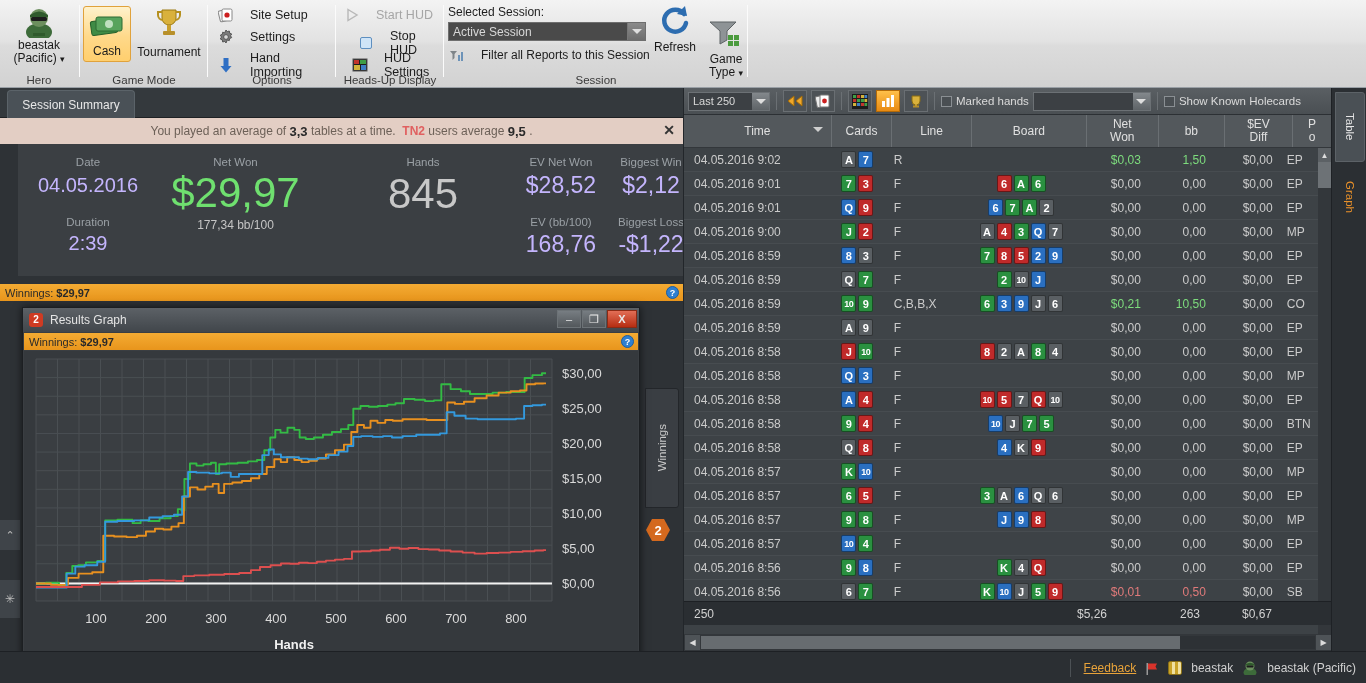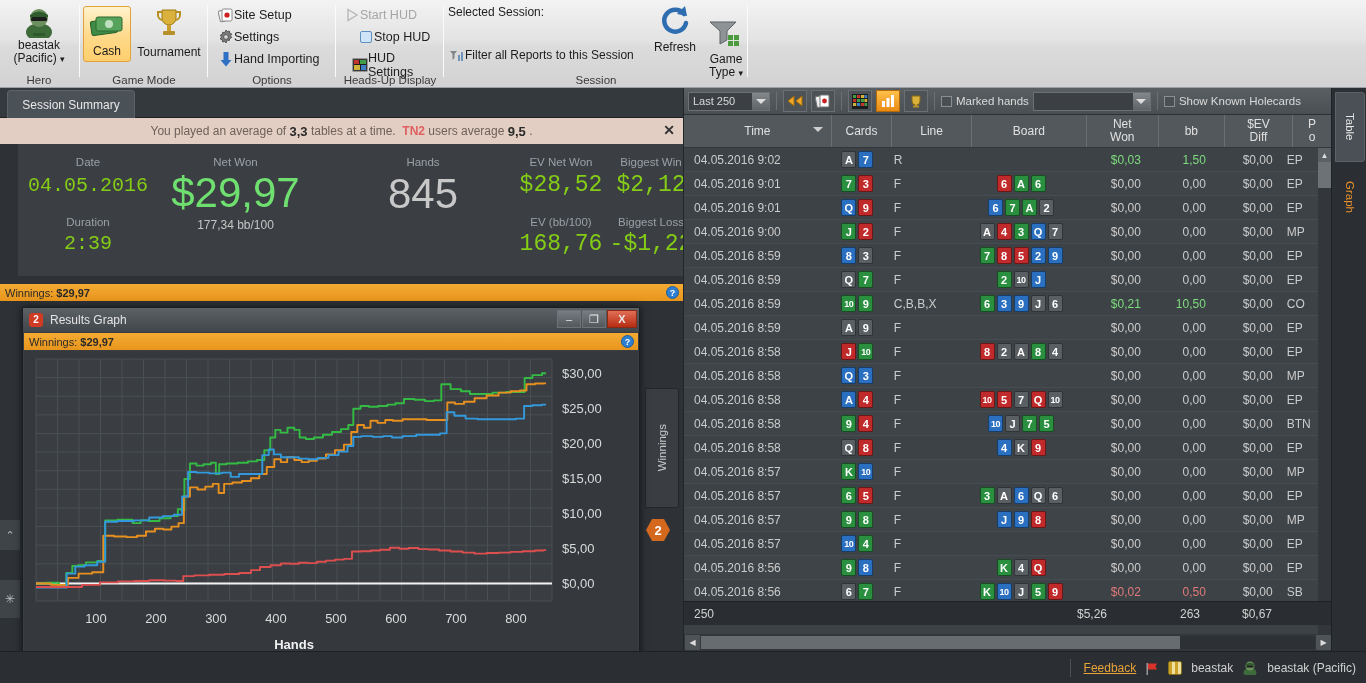--- a/index.html
+++ b/index.html
@@ -17,21 +17,21 @@
   .rsep{ position:absolute; top:5px; width:1px; height:72px; background:#c2c2c2;
     border-right:1px solid #fbfbfb; }
 
   .bigbtn{ position:absolute; text-align:center; cursor:default; }
   .bigbtn .cap{ font-size:12px; color:#1a1a1a; line-height:13px; }
   .hero-av{ width:34px;height:32px;margin:2px auto 0; position:relative; }
 
   .btn-sel{ border:1px solid #e0a23c; border-radius:3px;
     background:linear-gradient(#fff2cc,#ffd98a 55%,#ffcf6e); }
 
-  .smallitem{ position:absolute; display:flex; align-items:center; gap:0;
+  .smallitem{ position:absolute; display:flex; align-items:center; gap:16px;
     font-size:12.5px; color:#1d1d1d; cursor:default; }
   .smallitem.dis{ color:#a6a6a6; }
   .ico{ width:16px; height:16px; position:relative; flex:0 0 16px; }
 
   .sesslabel{ position:absolute; font-size:12px; color:#1d1d1d; }
   .combo{ position:absolute; background:#4a4a4a; border:1px solid #6e6e6e;
     color:#d8d8d8; font-size:12px; display:flex; align-items:center;
     padding-left:4px; }
   .combo .arw{ margin-left:auto; width:18px; height:100%;
     background:linear-gradient(#8b8b8b,#6d6d6d); display:flex;
@@ -54,21 +54,21 @@
     justify-content:center; font-size:12px; color:#6d6158; }
   .notice b{ color:#2a2a2a; font-size:13px; }
   .notice .tn2{ color:#e06060; font-weight:bold; }
   .notice .xc{ position:absolute; right:8px; top:4px; color:#333;
     font-size:14px; font-weight:bold; cursor:pointer; }
 
   .summary{ position:absolute; left:18px; top:56px; width:683px; height:132px;
     background:#3b3f43; }
   .scell{ position:absolute; text-align:center; }
   .slab{ font-size:11.5px; color:#9aa0a5; }
-  .sval{ font-size:15px; color:#84cc16;font-family:Liberation Mono, monospace; }
+  .sval{ font-size:15px; color:#c4b5fd; }
 
   .winbar{ position:absolute; left:0; top:196px; width:683px; height:17px;
     background:linear-gradient(#f4ab33,#e8951c); color:#2a2a2a;
     font-size:11px; display:flex; align-items:center; padding-left:5px; }
   .winbar b{ margin-left:3px; }
   .qmark{ position:absolute; right:4px; top:2px; width:13px; height:13px;
     border-radius:50%; background:#2f7fd0; color:#fff; font-size:9px;
     font-weight:bold; text-align:center; line-height:13px;
     border:1px solid #1b5da0; }
 
@@ -326,20 +326,26 @@
           </svg>
         </span>
         <span>HUD Settings</span>
       </div>
       <div class="glabel">Heads-Up Display</div>
     </div>
     <div class="rsep" style="left:443px"></div>
 
     <div class="rgroup" style="left:446px;width:300px">
       <div class="sesslabel" style="left:2px;top:5px">Selected Session:</div>
+      <div class="combo" style="left:2px;top:22px;width:198px;height:19px">
+        <span>Active Session</span>
+        <span class="arw">
+            <span class="tri-d"></span>
+          </span>
+      </div>
       <div class="smallitem" style="left:3px;top:47px;font-size:12px">
         <span class="ico">
           <svg width="16" height="16" viewBox="0 0 16 16">
             <path d="M1 4h7l-2.5 3v4L3.5 13V7z" fill="#7e8488"></path>
             <rect x="9" y="8" width="2" height="6" fill="#6d93b8"></rect>
             <rect x="12" y="5" width="2" height="9" fill="#6d93b8"></rect>
           </svg>
         </span>
         <span>Filter all Reports to this Session</span>
       </div>
@@ -934,21 +940,21 @@
             <span class="card cl">7</span>
           </div>
           <div class="td" style="width: 82px; padding-left: 6px;">F</div>
           <div class="td c" style="width: 118px;">
             <span class="card cl">K</span>
             <span class="card d t">10</span>
             <span class="card s">J</span>
             <span class="card cl">5</span>
             <span class="card h">9</span>
           </div>
-          <div class="td r rd" style="width: 74px;">$0,02</div>
+          <div class="td r rd" style="width: 74px;">$0,01</div>
           <div class="td r rd" style="width: 68px;">0,50</div>
           <div class="td r" style="width: 70px;">$0,00</div>
           <div class="td" style="width: 40px; padding-left: 6px;">SB</div>
         </div>
       </div>
 
     <div class="vscroll">
       <div class="up">
           <span style="font-size:8px;color:#dcdcdc">▲</span>
         </div>

